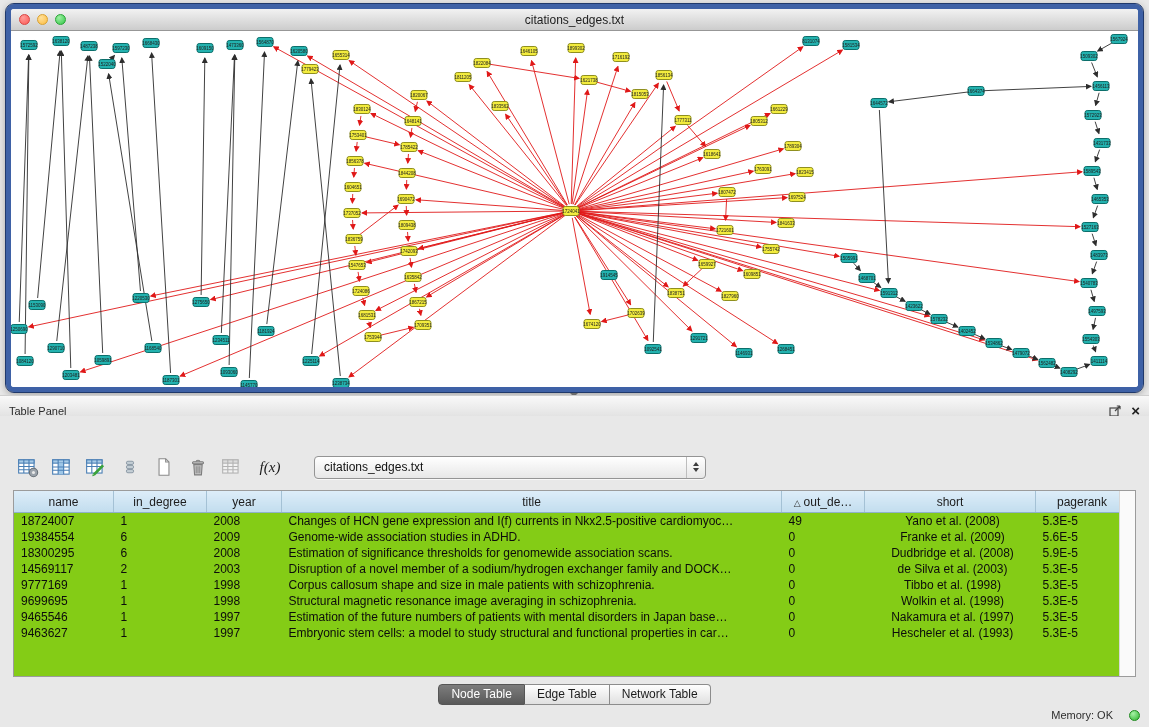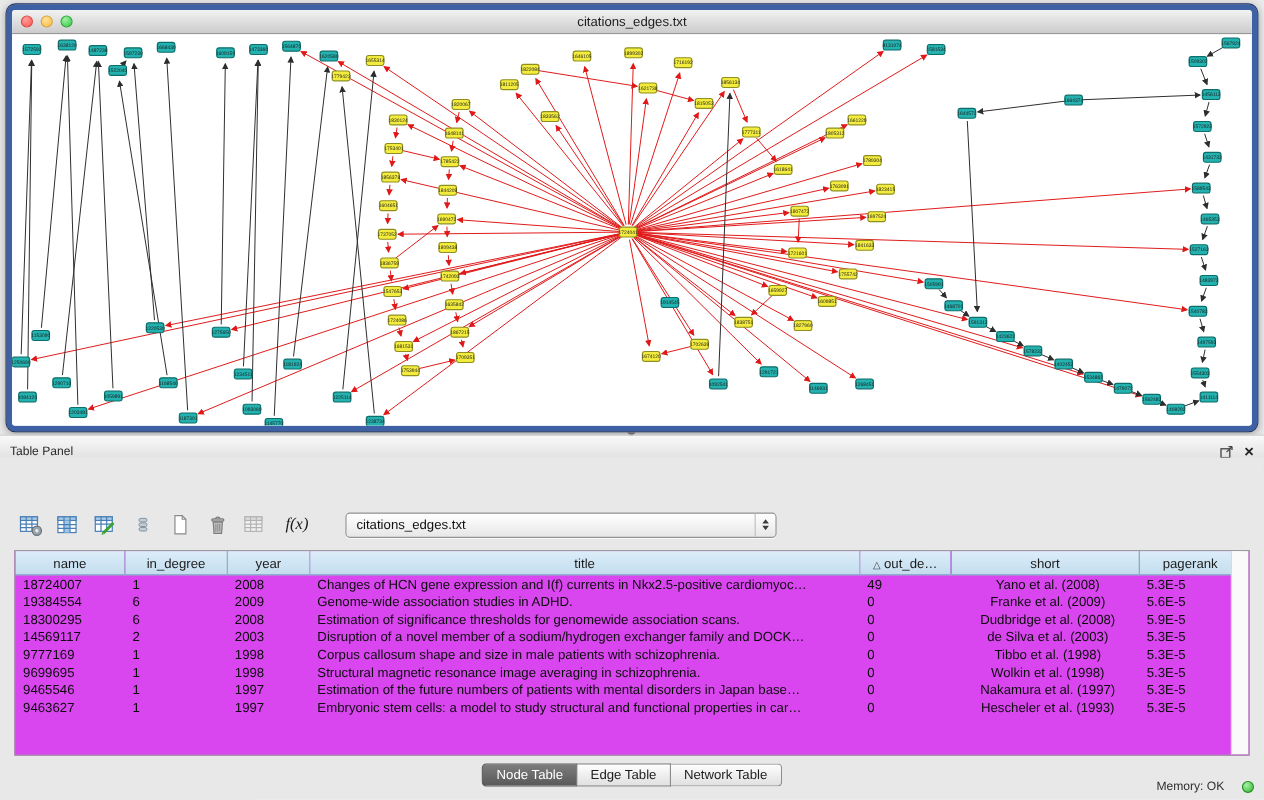--- a/index.html
+++ b/index.html
@@ -45,38 +45,38 @@
     box-sizing:border-box;background:linear-gradient(#f9f9f9,#d9d9d9);
     border-top:1px solid #cfcfcf;border-bottom:1px solid #a3a3a3;
     display:flex;align-items:center;padding:0 9px;font-size:11px;color:#2b2b2b;
   }
   .table-panel-bar .spacer{flex:1;}
   .panel-icon{width:16px;height:14px;display:flex;align-items:center;justify-content:center;margin-left:8px;}
   .panel-close{font-size:15px;font-weight:bold;color:#222;margin-left:8px;line-height:14px;}
 
   .panel-body{position:absolute;top:416px;left:0;width:1149px;bottom:0;background:#e8e8e8;}
 
-  .toolbar{margin:46px 0 8px 16px;display:flex;align-items:center;gap:10px;height:30px;}
+  .toolbar{margin:36px 0 8px 16px;display:flex;align-items:center;gap:10px;height:30px;}
   .tool-btn{width:24px;height:24px;display:flex;align-items:center;justify-content:center;border-radius:3px;}
   .fx-btn{font-family:"Liberation Serif",serif;font-style:italic;font-size:15px;color:#1a1a1a;padding:0 4px;}
   .combo{
     margin-left:18px;width:392px;height:23px;border:1px solid #949494;border-radius:4px;
     background:linear-gradient(#ffffff,#e7e7e7);display:flex;align-items:center;
     font-size:12px;color:#111;padding-left:9px;box-sizing:border-box;position:relative;
     box-shadow:0 1px 0 rgba(255,255,255,0.7);
   }
   .combo-arrows{
     position:absolute;right:0;top:0;bottom:0;width:18px;border-left:1px solid #bdbdbd;
     display:flex;flex-direction:column;align-items:center;justify-content:center;gap:2px;
   }
   .arr-up{width:0;height:0;border-left:3.5px solid transparent;border-right:3.5px solid transparent;border-bottom:4.5px solid #3c3c3c;}
   .arr-down{width:0;height:0;border-left:3.5px solid transparent;border-right:3.5px solid transparent;border-top:4.5px solid #3c3c3c;}
 
   .table-wrap{
-    margin-left:13px;width:1123px;height:187px;background:#d946ef;
+    margin-left:13px;width:1123px;height:187px;background:#84cc16;
     border:1px solid #9b9b9b;box-sizing:border-box;position:relative;overflow:hidden;
   }
   .vscroll{position:absolute;right:0;top:0;width:15px;height:100%;background:#fafafa;border-left:1px solid #d8d8d8;}
   table{border-collapse:collapse;width:calc(100% - 15px);table-layout:fixed;font-size:12px;}
   th{
     background:linear-gradient(#ddedf9,#c2ddee);border-right:1px solid #a4c1d5;
     border-bottom:1px solid #8fb2ca;font-weight:normal;height:19px;color:#1c1c1c;
     text-align:center;overflow:hidden;white-space:nowrap;
   }
   th .sort{font-size:9px;margin-right:3px;color:#333;}

